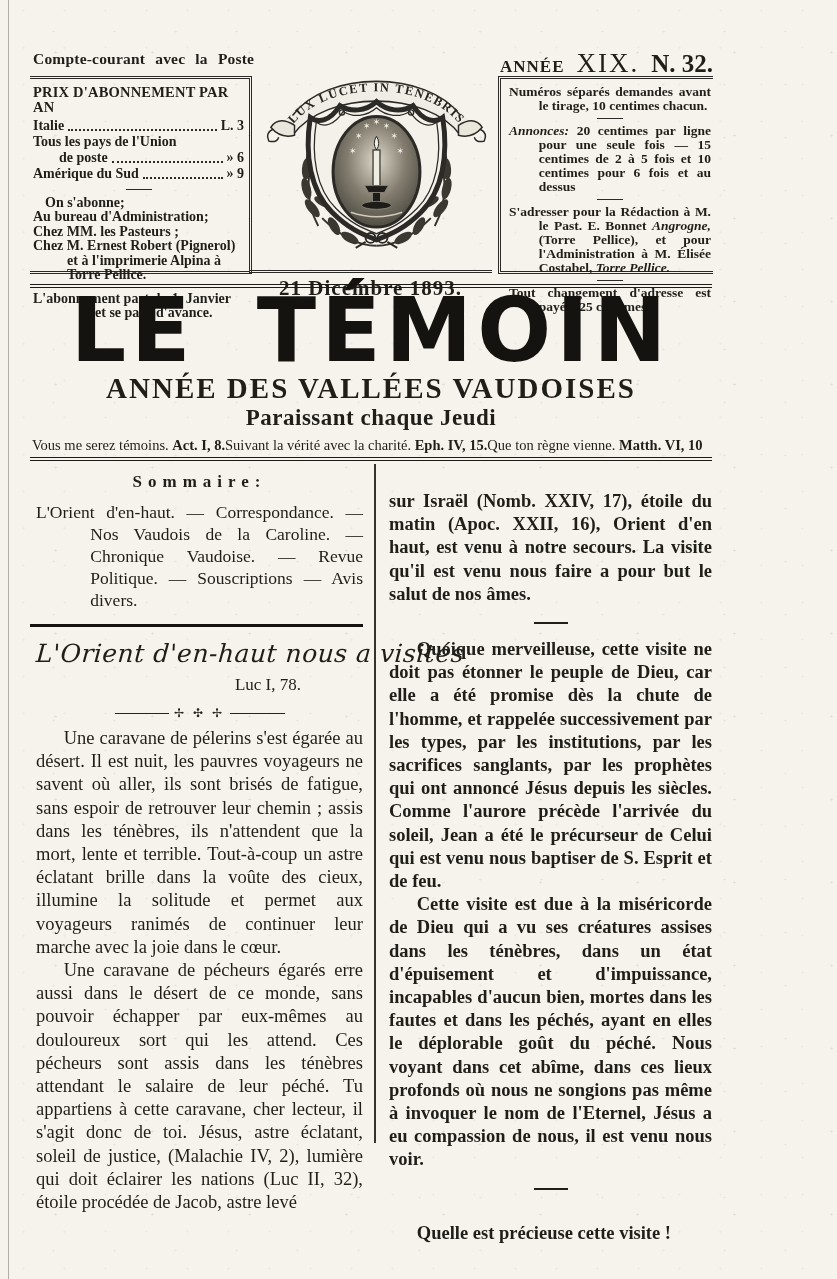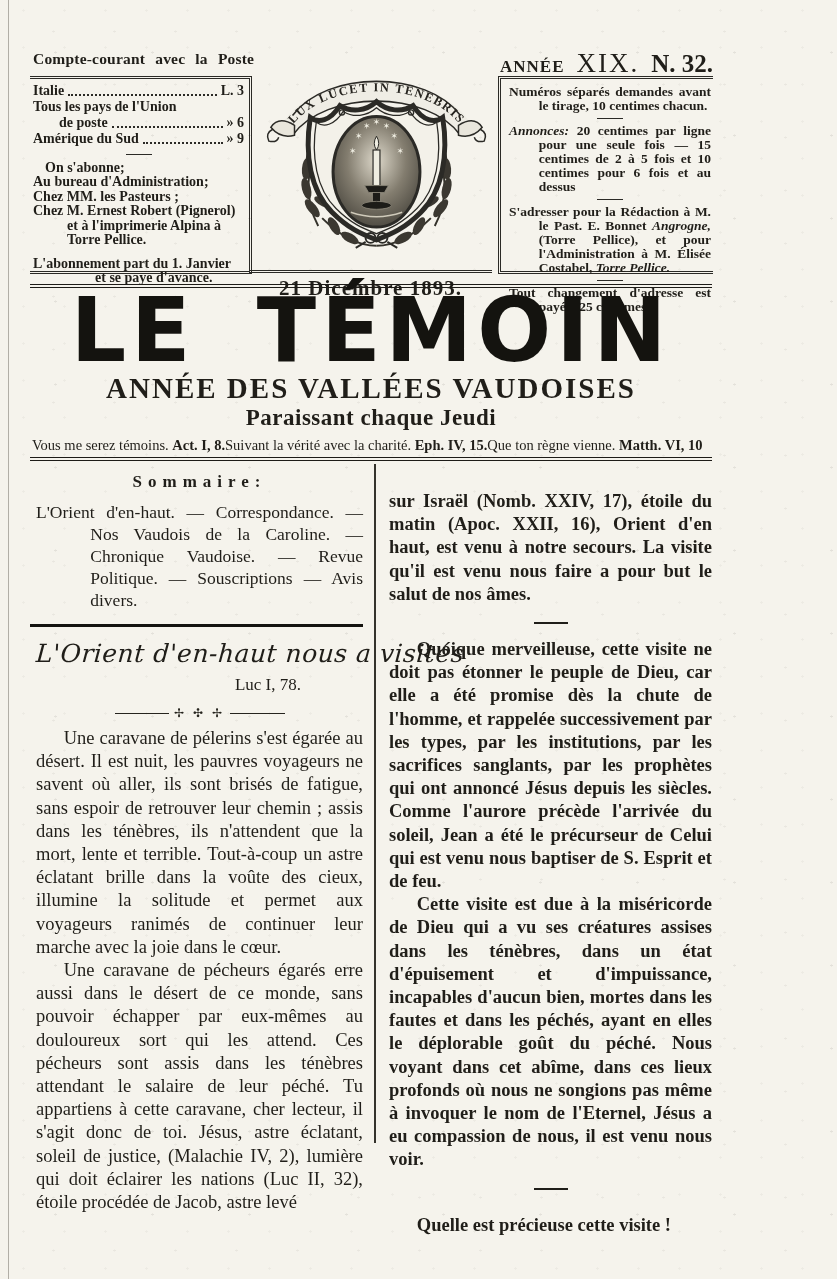--- a/index.html
+++ b/index.html
@@ -72,33 +72,34 @@
   .art-title{font-family:"DejaVu Serif", serif;font-style:italic;font-size:25px;letter-spacing:.5px;
              transform:skewX(-4deg);transform-origin:left;white-space:nowrap;}
   .art-ref{text-align:right;padding-right:62px;font-size:17px;margin-top:7px;}
   .ornament{margin:11px auto 6px;width:170px;display:flex;align-items:center;color:#26241e;}
   .ornament::before,.ornament::after{content:"";flex:1;border-top:1.6px solid #26241e;}
   .ornament span{font-size:12px;letter-spacing:3px;padding:0 5px;}
   p.body{font-size:18.5px;line-height:23.2px;text-align:justify;text-indent:1.5em;margin:0;}
   p.body.noindent{text-indent:0;}
   p.body.first{margin-top:1px;}
   .coldiv{width:34px;border-top:2.5px solid #201e19;margin:16px auto 14px;}
-  p.body.last{margin-top:24px;}
+  p.body.last{margin-top:32px;}
 </style>
 </head>
 <body>
 
 <div class="page">
   <div class="edge-line"></div>
 
   <div class="hdr">
 
     <div class="account">Compte-courant avec la Poste</div>
 
     <div class="leftbox">
+      <div class="price-title">PRIX D'ABONNEMENT PAR AN</div>
       <div class="price-row">
         <span class="lbl">Italie</span>
         <span class="ldr"></span>
         <span class="val">L. 3</span>
       </div>
       <div class="price-row">
         <span class="lbl">Tous les pays de l'Union</span>
       </div>
       <div class="price-row ind">
         <span class="lbl">de poste</span>

